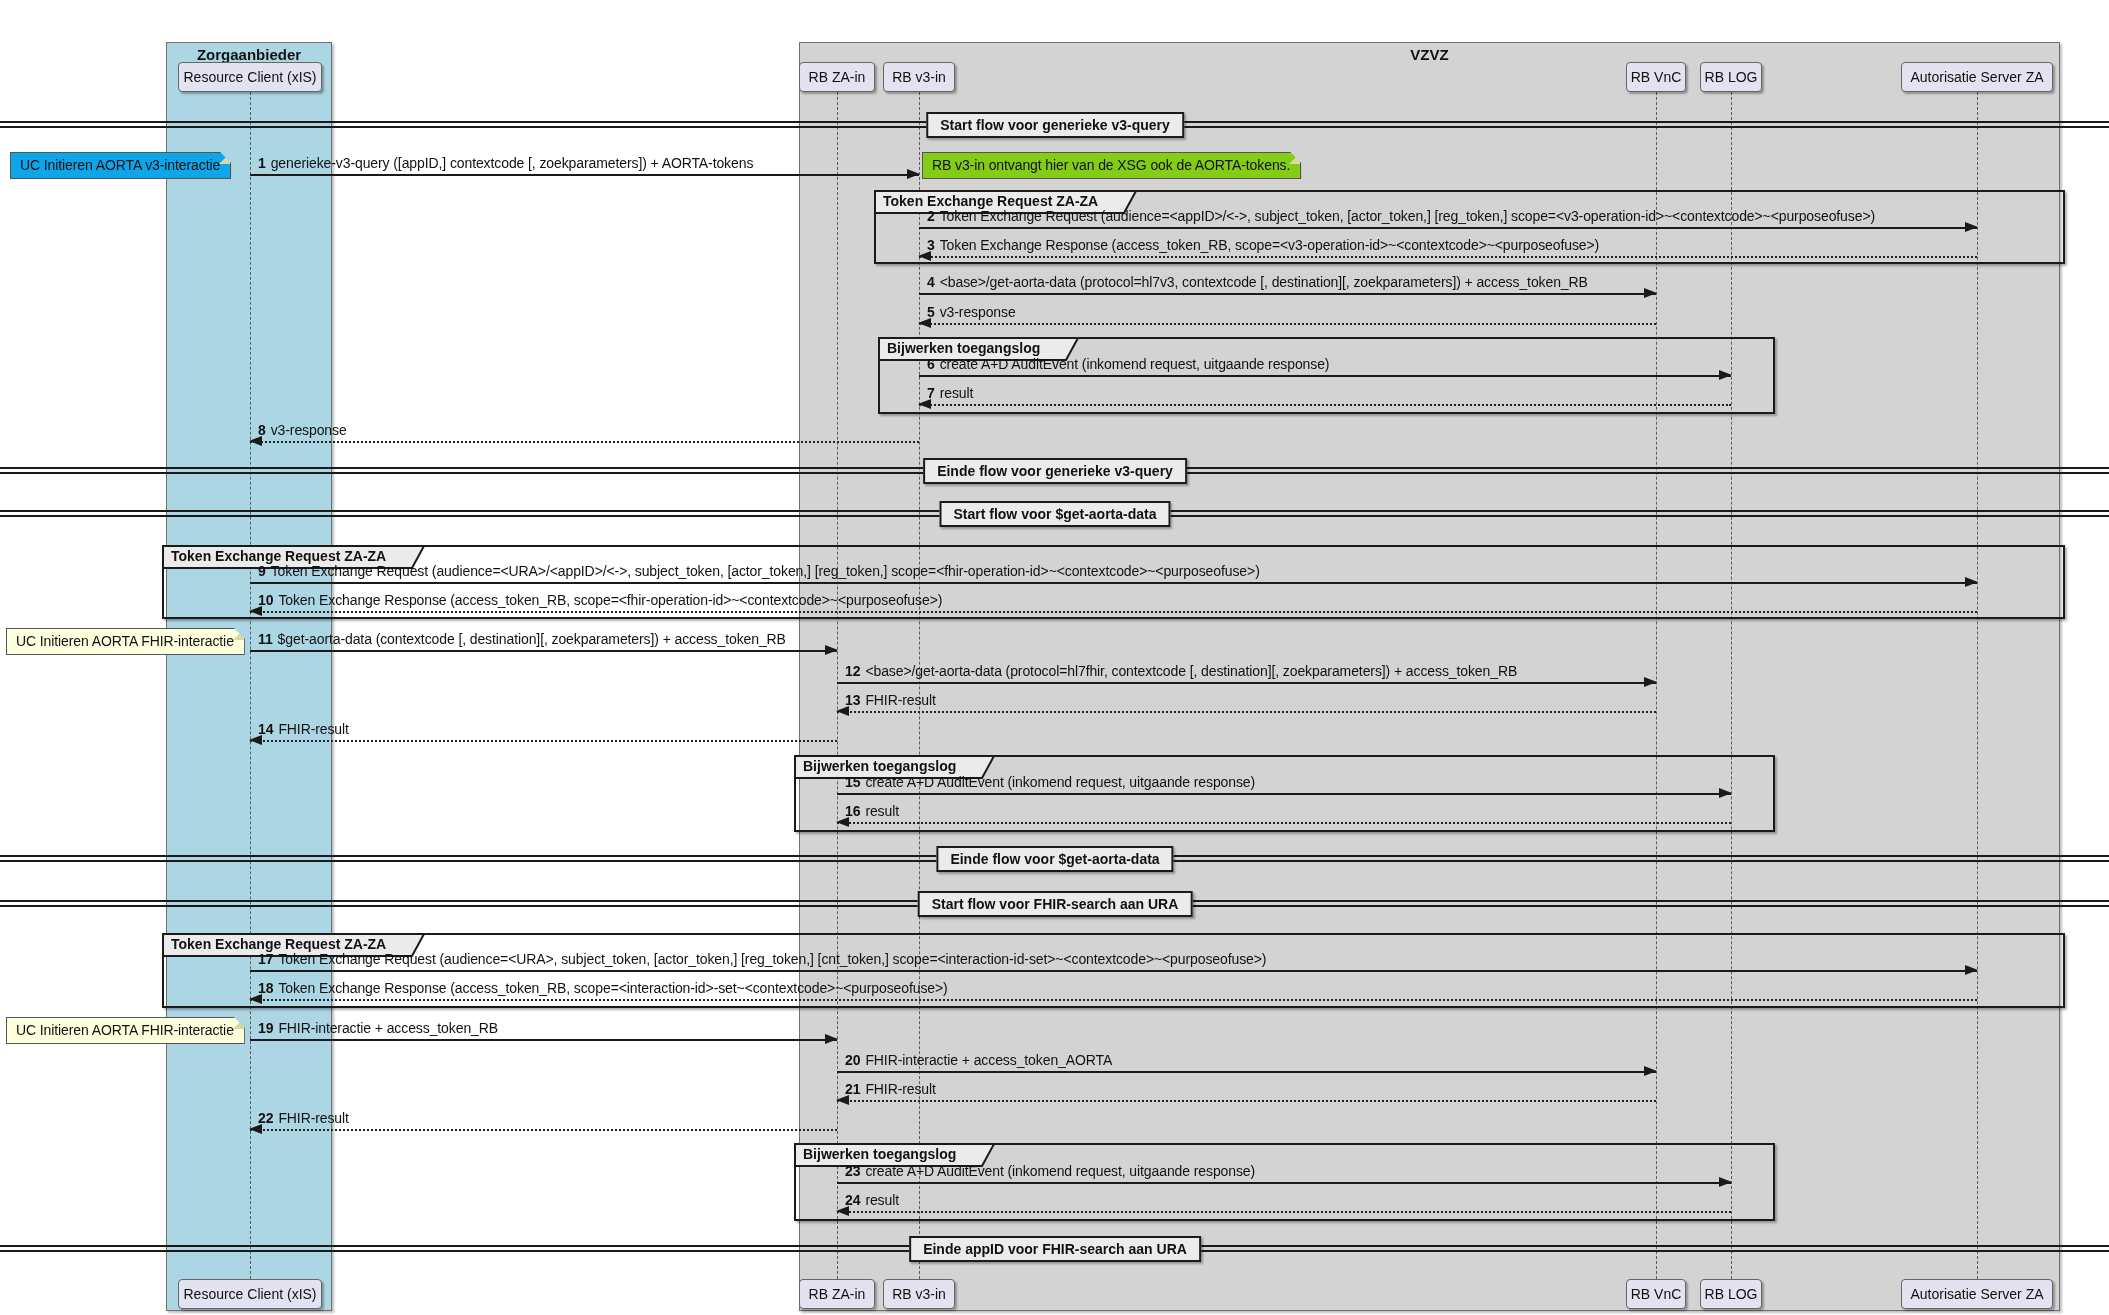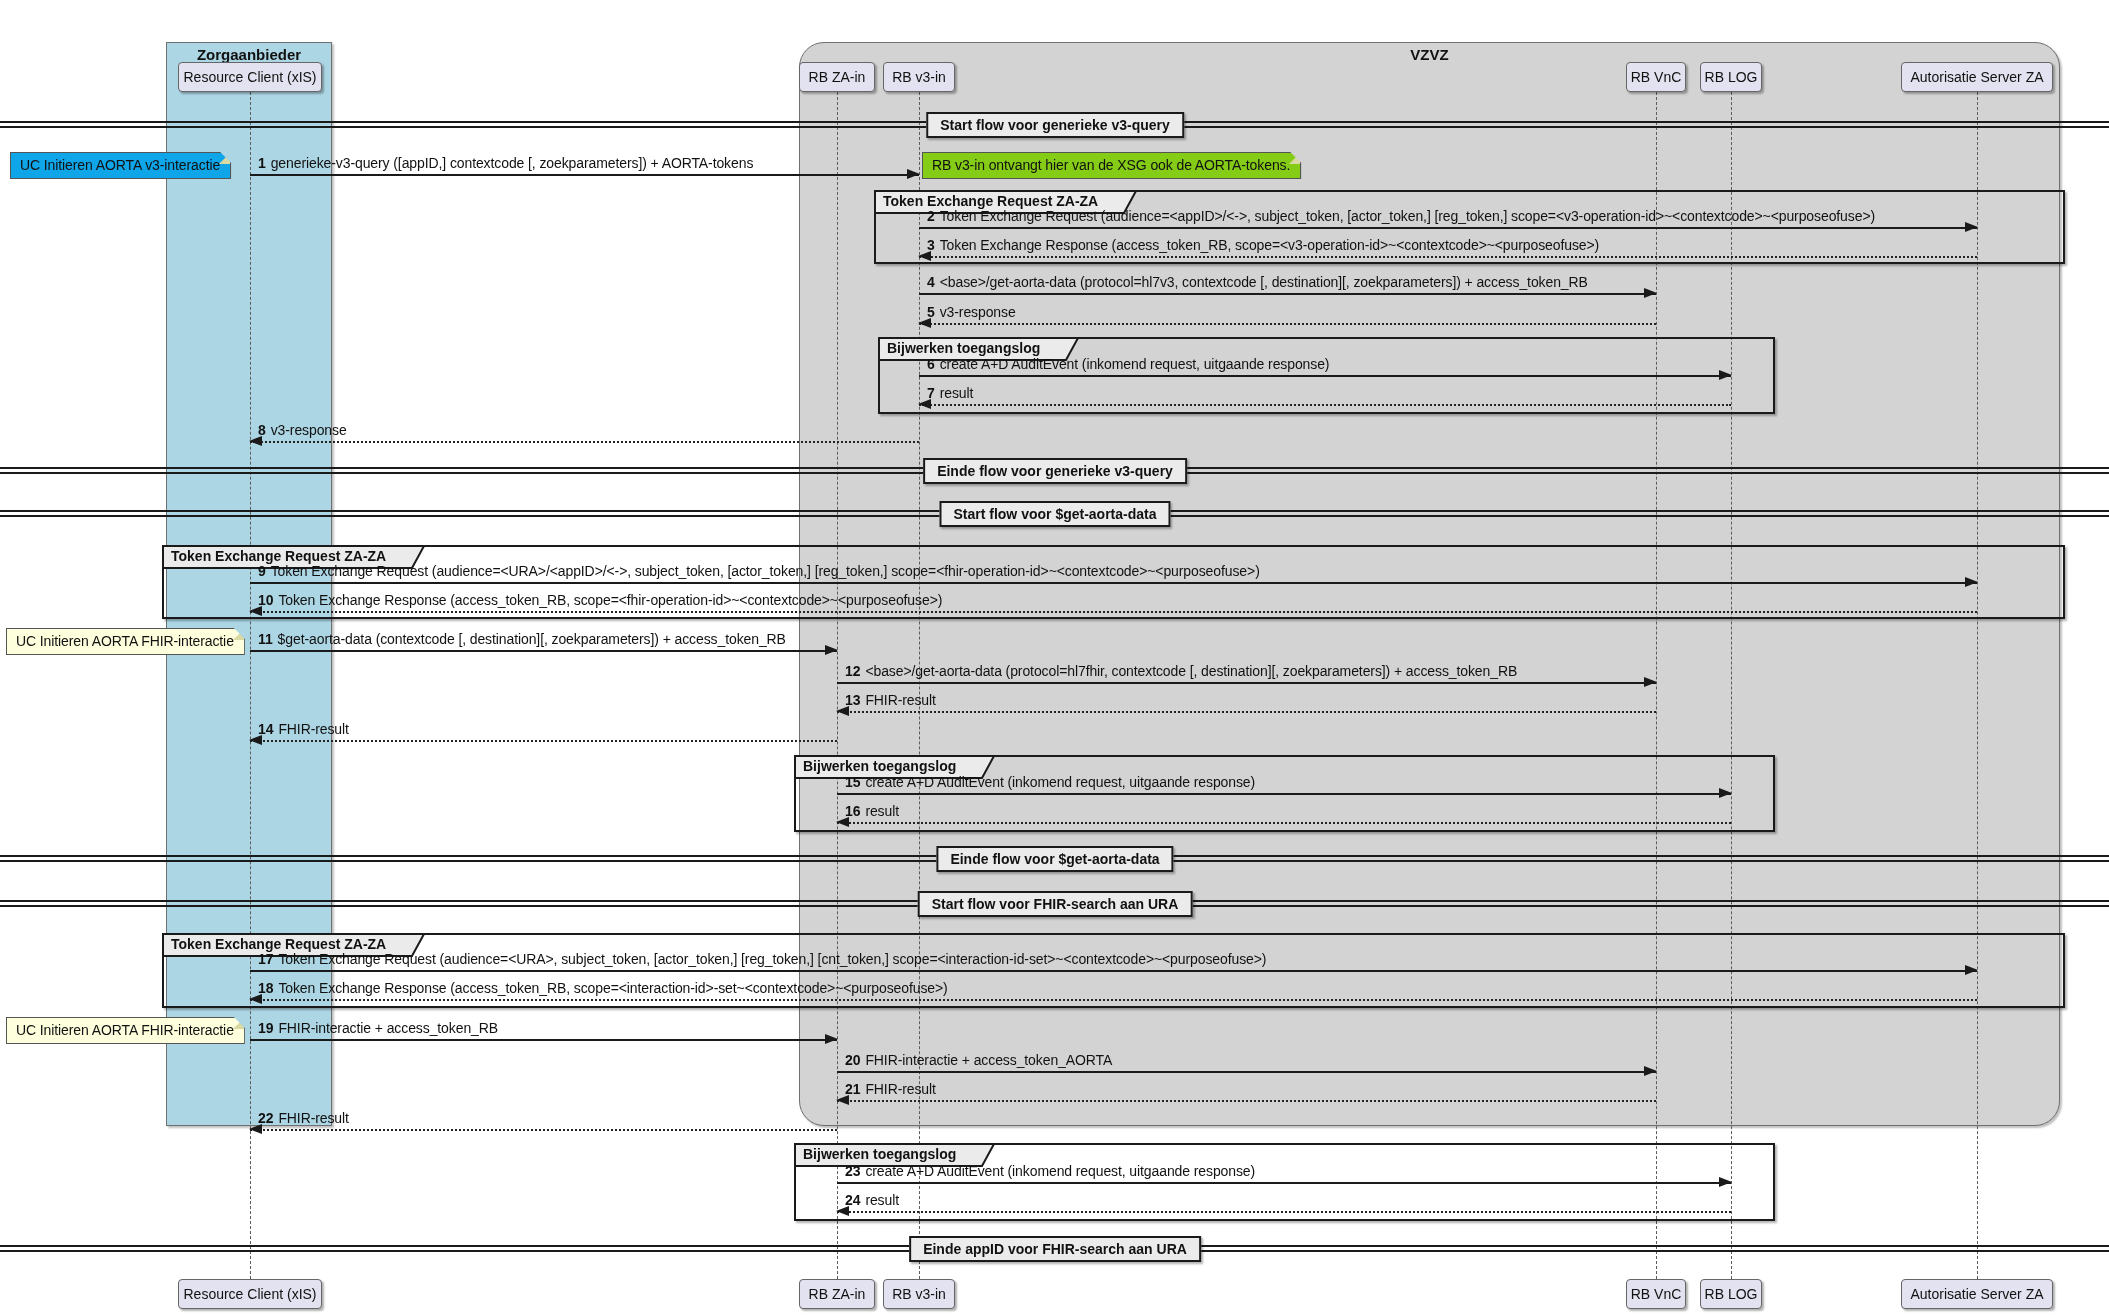--- a/index.html
+++ b/index.html
@@ -5,25 +5,25 @@
   html,body{margin:0;padding:0;background:#ffffff;}
   .canvas{
     position:relative;width:2109px;height:1315px;background:#ffffff;
     font-family:"Liberation Sans",sans-serif;color:#111;overflow:hidden;
   }
   .title{
     position:absolute;top:13px;left:0;width:100%;text-align:center;
     font-size:15px;font-weight:bold;z-index:2;
   }
   .band{
-    position:absolute;top:42px;height:1084px;border:1px solid #707070;
+    position:absolute;top:42px;height:1269px;border:1px solid #707070;
     box-sizing:border-box;z-index:1;box-shadow:2px 2px 2px rgba(0,0,0,.25);
   }
   .band-z{left:166px;width:166px;}
-  .band-v{left:799px;width:1261px;border-radius:25px;}
+  .band-v{left:799px;width:1261px;}
   .band-label{
     position:absolute;top:3px;left:0;width:100%;text-align:center;
     font-size:15px;font-weight:bold;
   }
   .lifeline{position:absolute;width:0;border-left:1px dashed #5b5b5b;z-index:5;}
   .pbox{
     position:absolute;height:30px;background:#E2E2F0;border:1.5px solid #666;
     border-radius:4px;box-sizing:border-box;display:flex;align-items:center;
     justify-content:center;font-size:14px;white-space:nowrap;padding:0 6px;
     z-index:55;box-shadow:2px 2px 2px rgba(0,0,0,.3);

